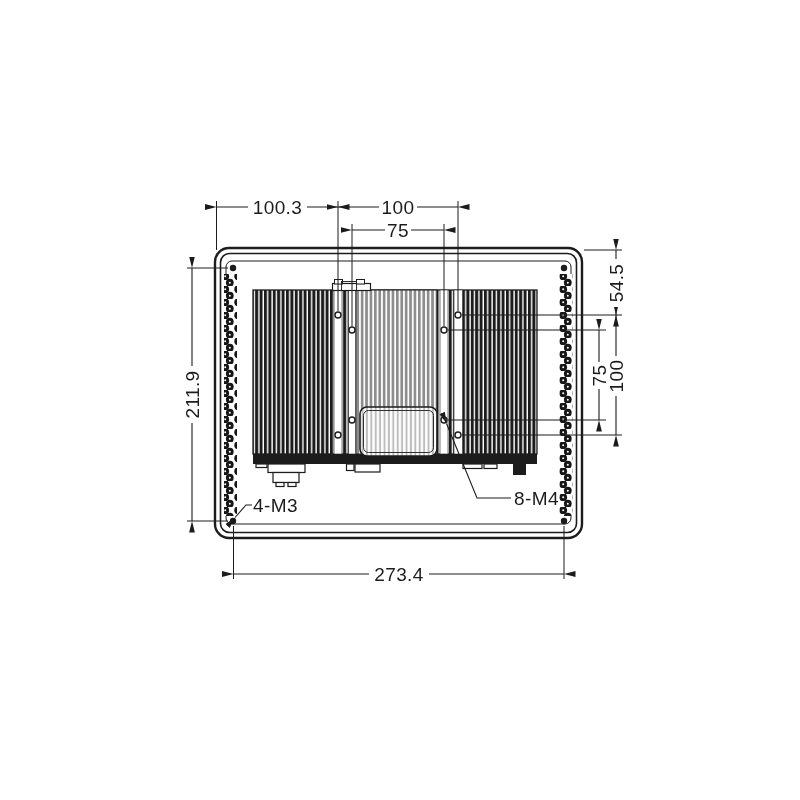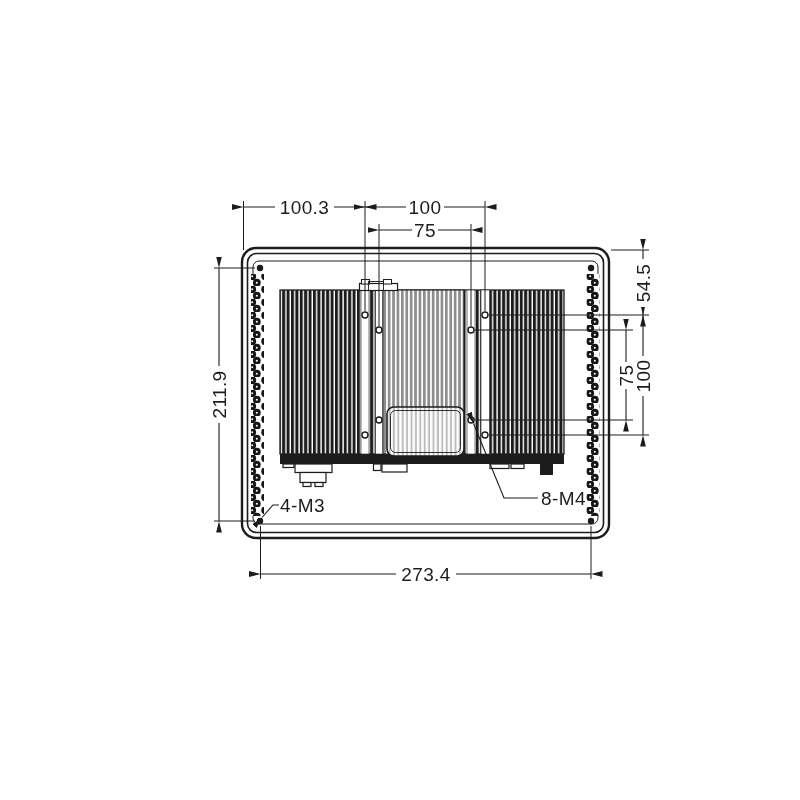--- a/index.html
+++ b/index.html
@@ -1,17 +1,17 @@
 <!DOCTYPE html>
 <html><head>
 <meta charset="utf-8">
 <style>
   html,body{margin:0;padding:0;background:#ffffff;}
   .canvas{position:relative;width:688px;height:800px;background:#ffffff;overflow:hidden;
-          font-family:"Liberation Sans", sans-serif;margin-left:27px;}
+          font-family:"Liberation Sans", sans-serif;}
   svg text{font-family:"Liberation Sans", sans-serif;font-size:19px;fill:#1c1c1c;letter-spacing:0.4px;}
   .dimline{stroke:#1c1c1c;stroke-width:1.1;fill:none;}
   .extline{stroke:#1c1c1c;stroke-width:1.0;fill:none;}
   .edge{stroke:#1c1c1c;fill:none;}
   .part{stroke:#1c1c1c;stroke-width:1.2;fill:#ffffff;}
   .txtbg{fill:#ffffff;}
 </style>
 </head>
 <body>
 

